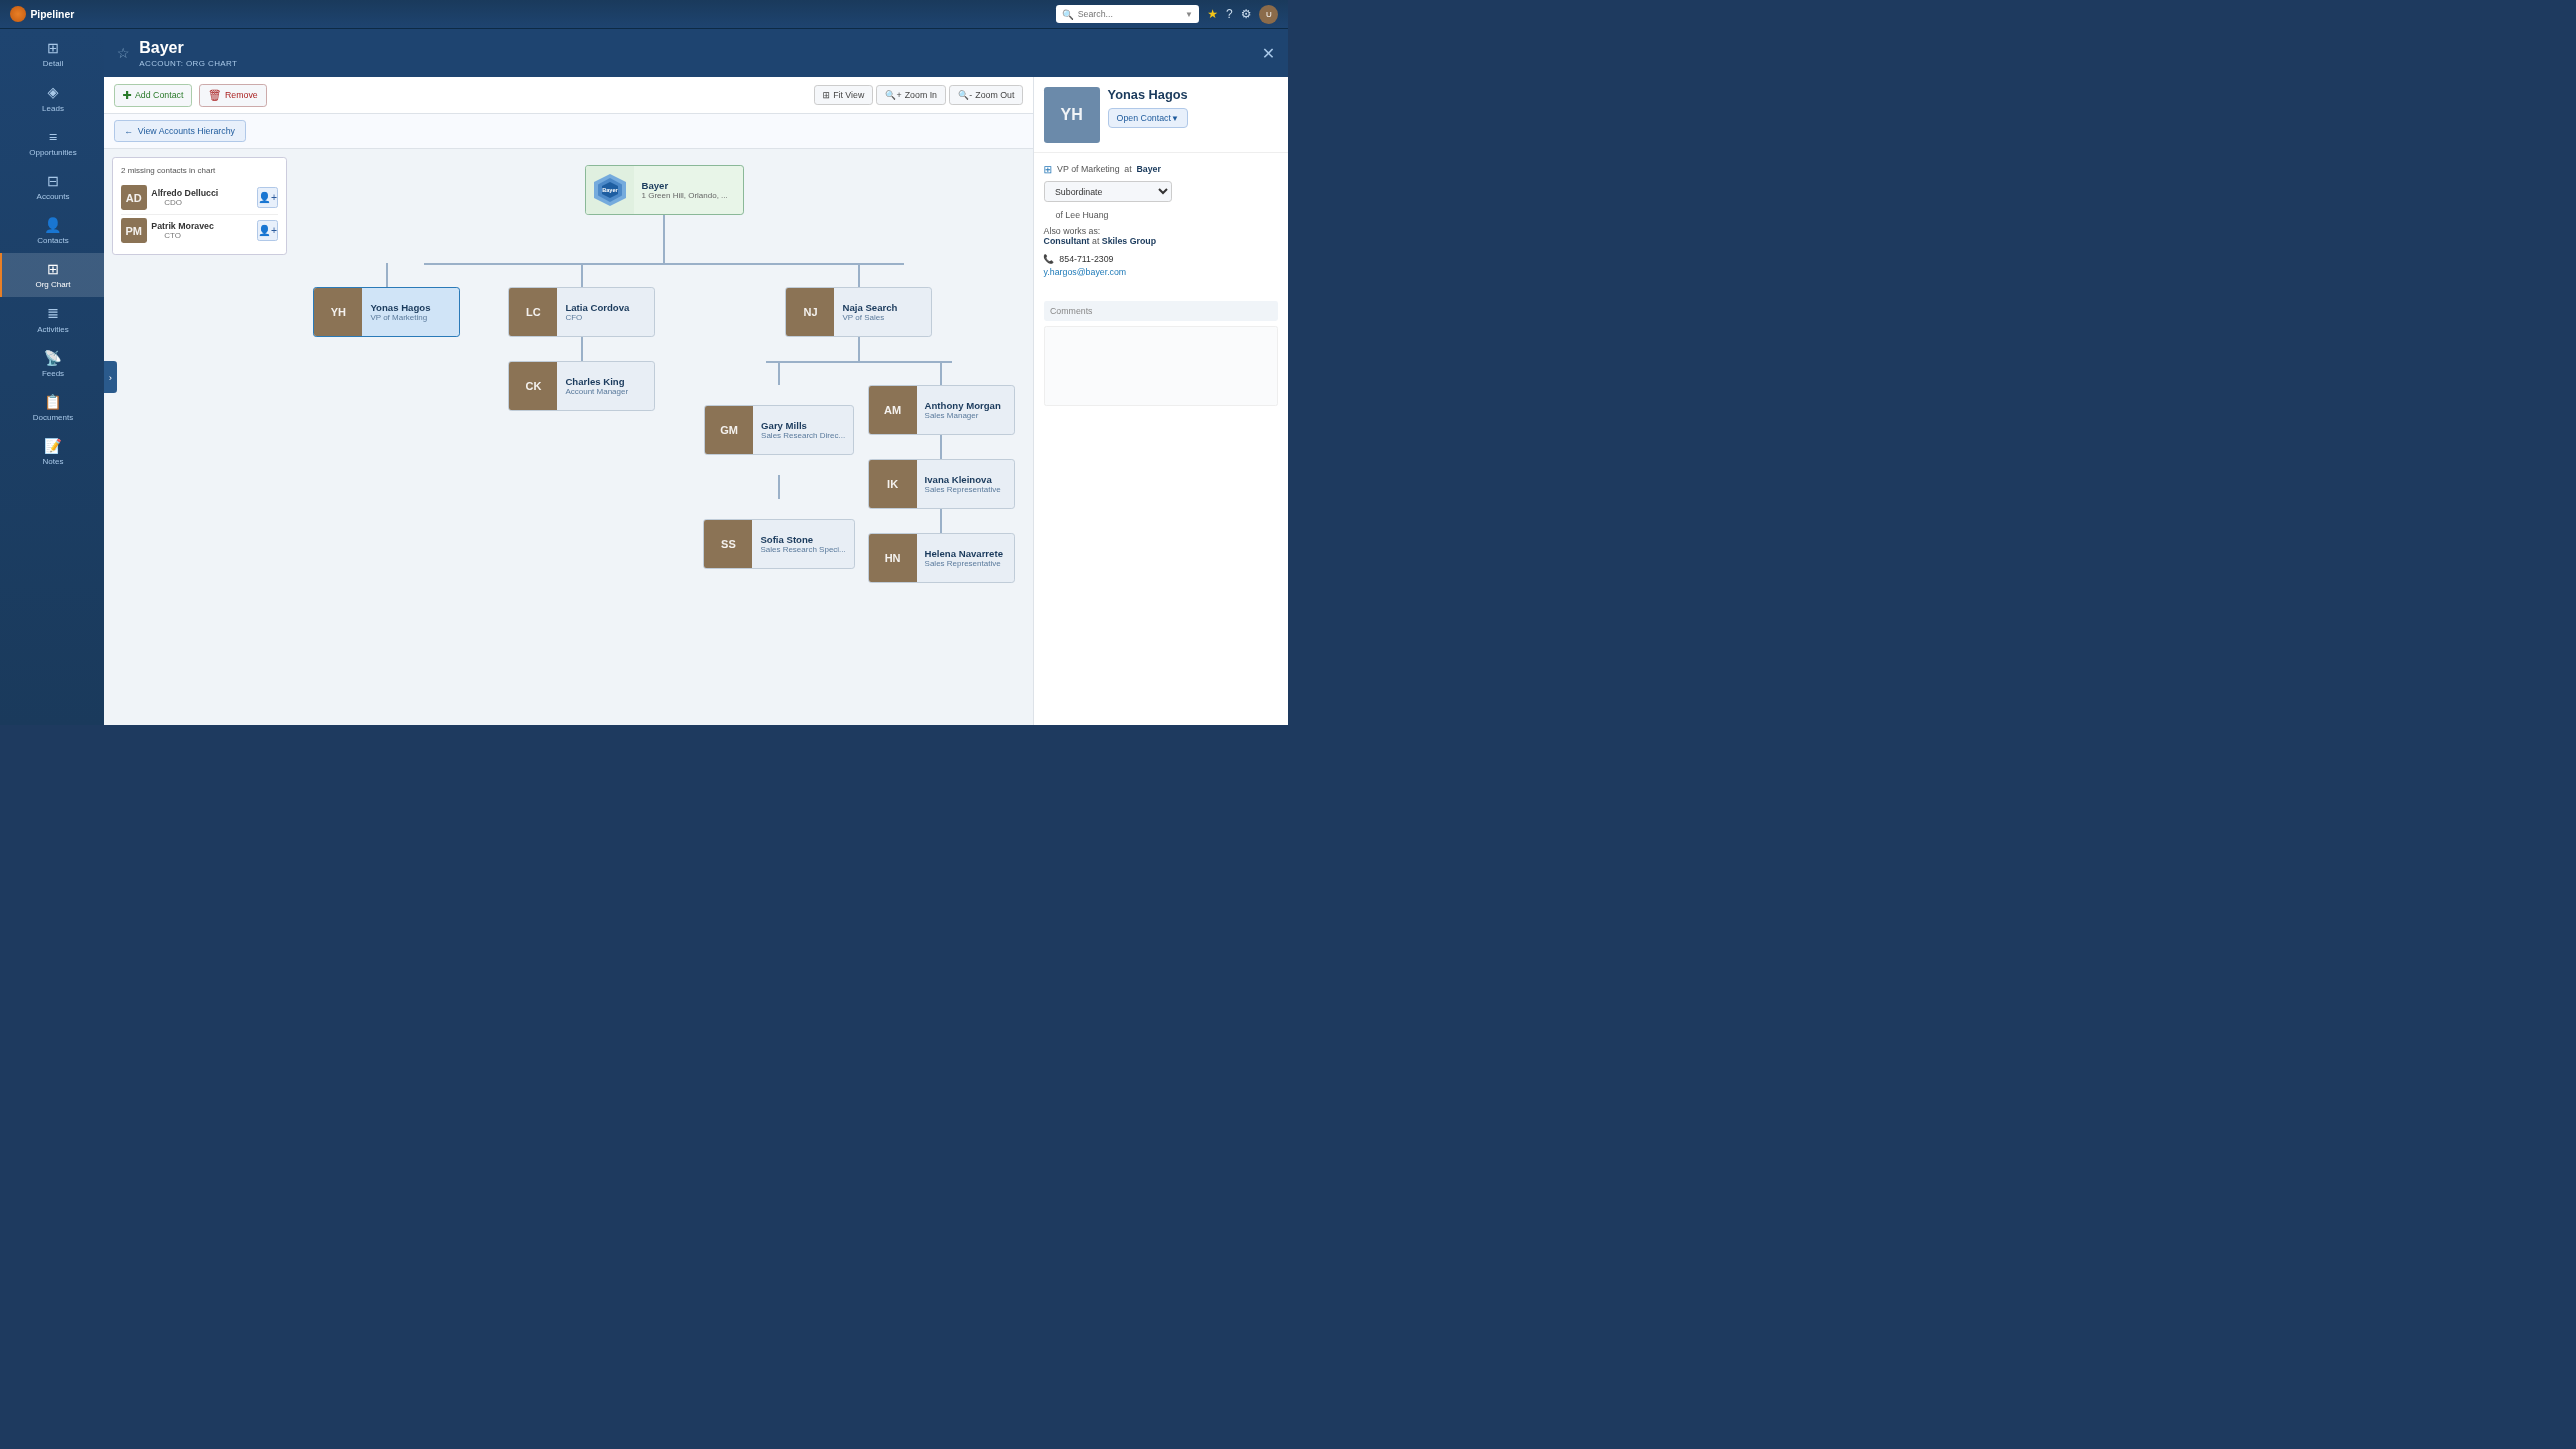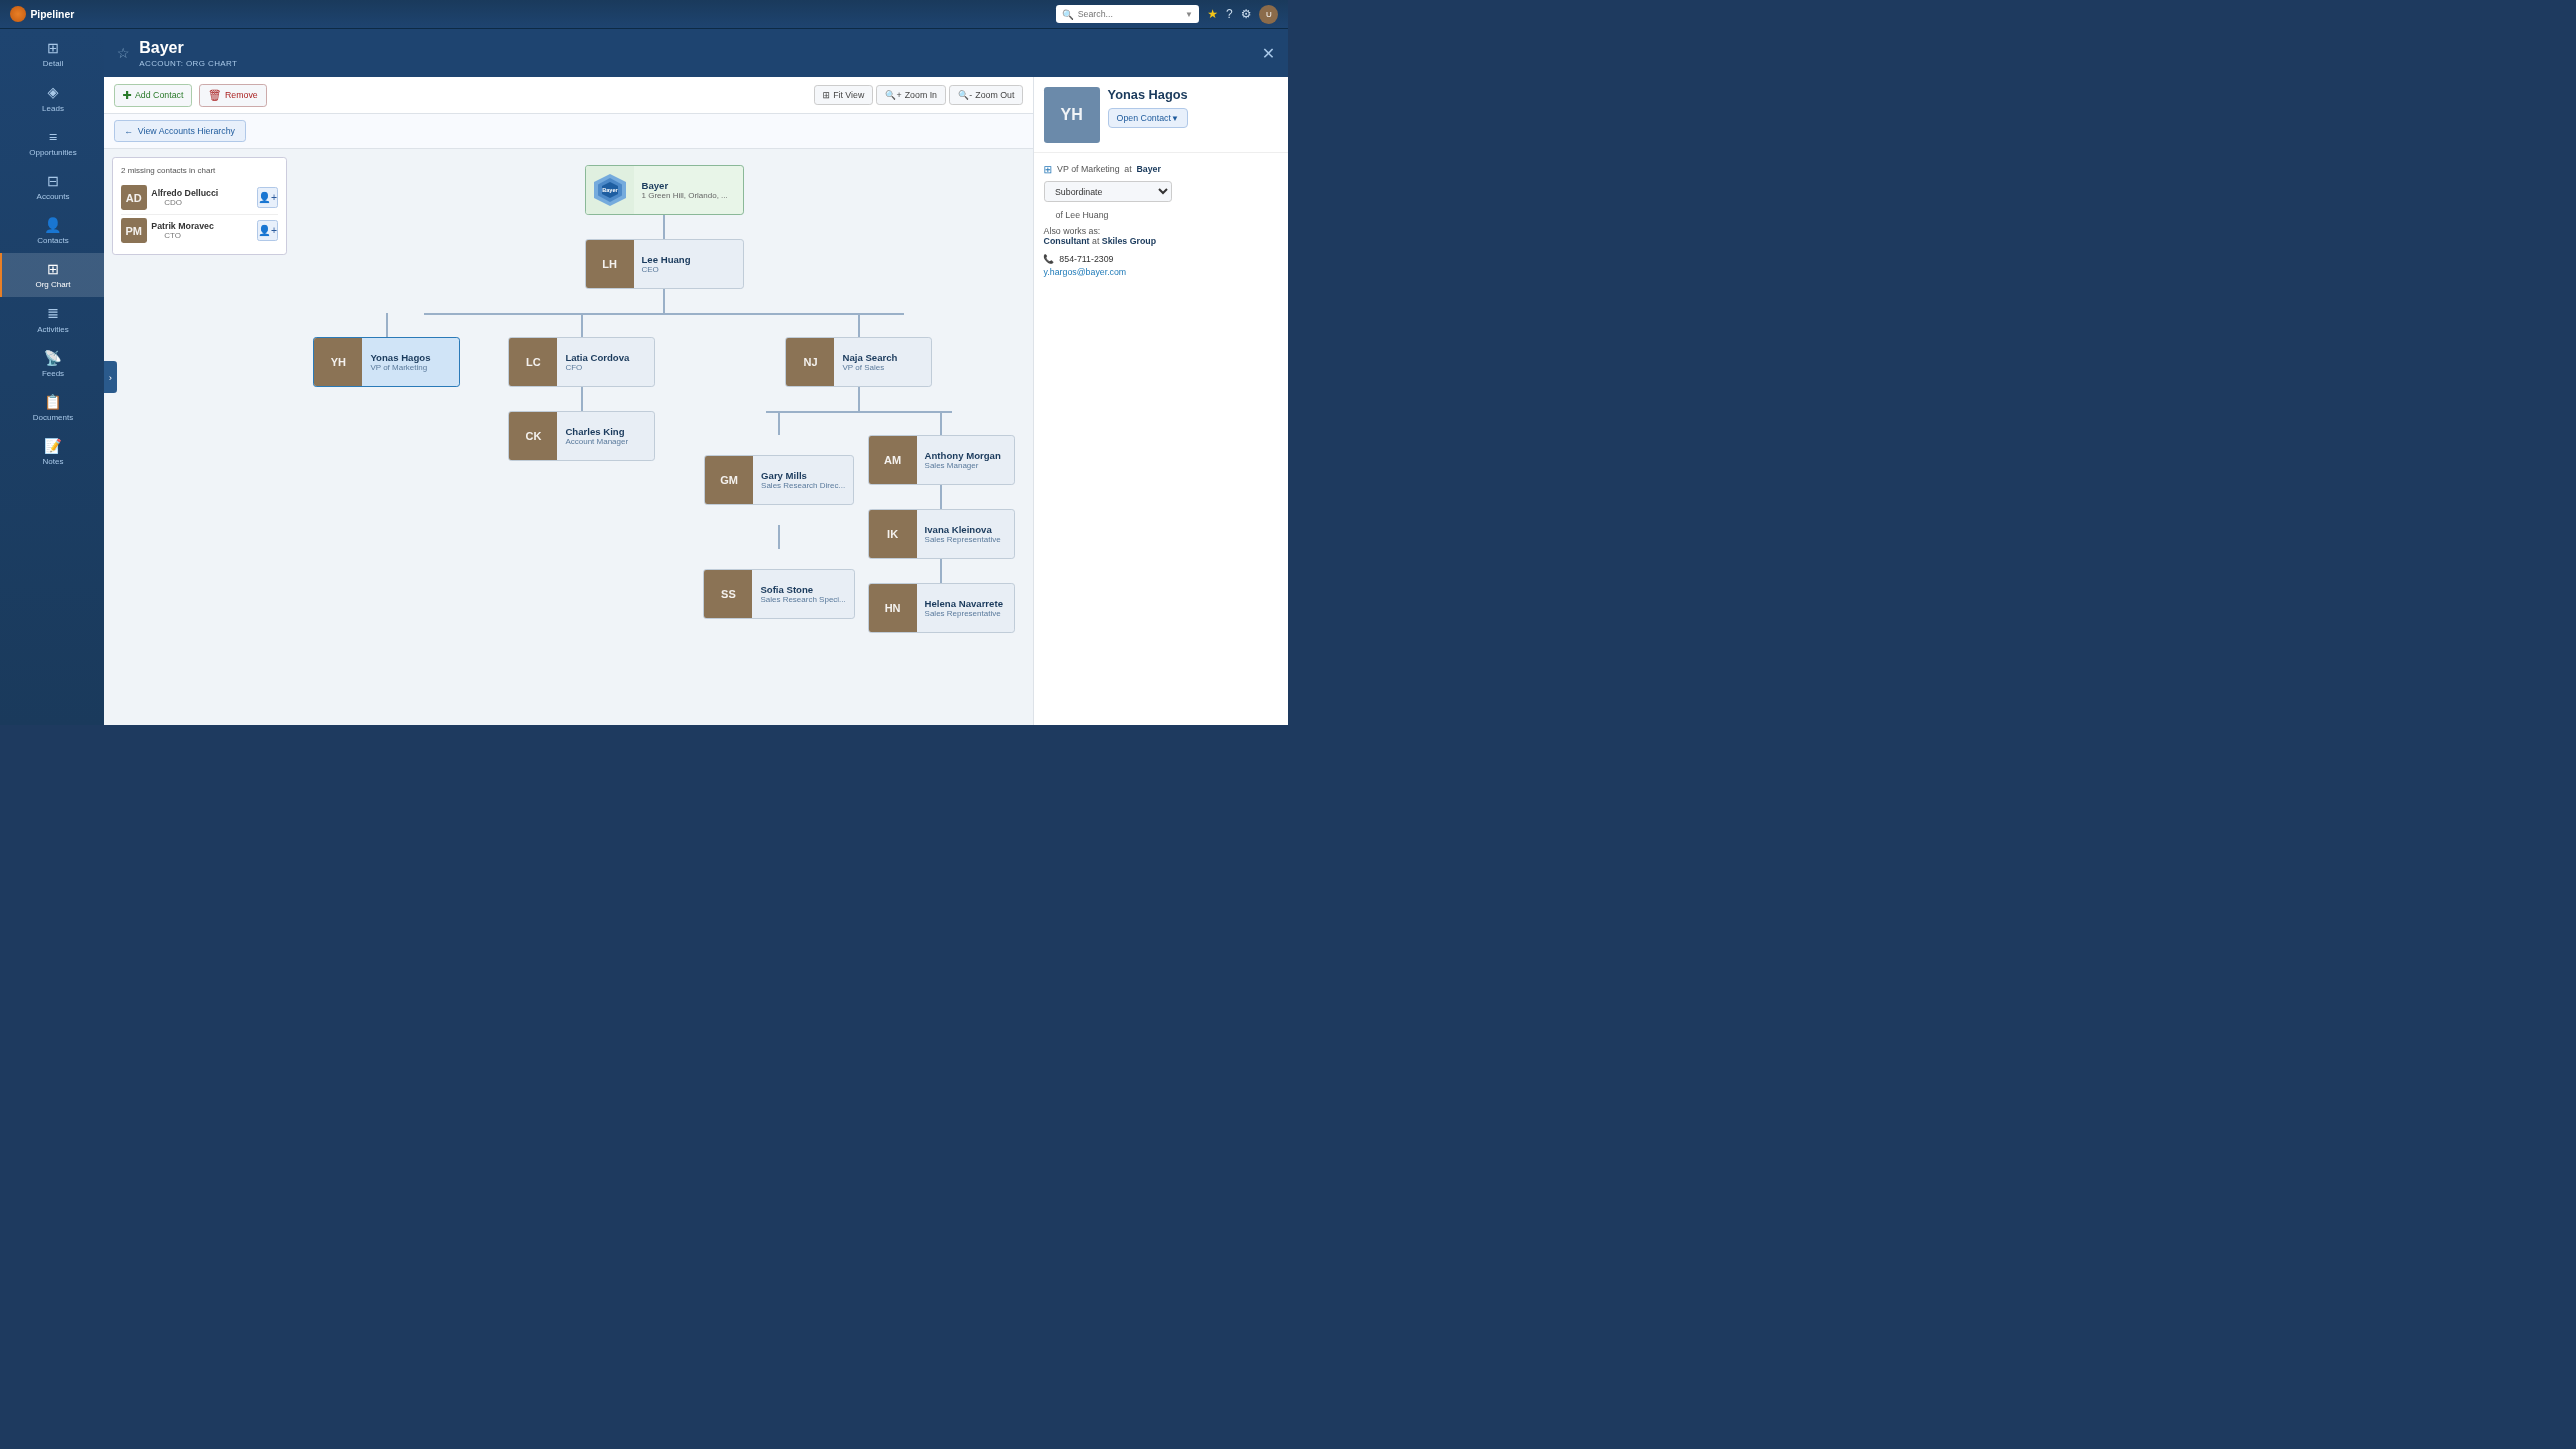--- a/index.html
+++ b/index.html
@@ -429,31 +429,20 @@
                 </div>
                 <div class="node-info">
                   <div class="node-name">Bayer</div>
                   <div class="node-role" style="font-size:8px;color:#666;">1 Green Hill, Orlando, ...</div>
                 </div>
               </div>
             </div>
 
             <div class="v-line" style="height:24px;"></div>
 
-            <div style="display:flex;justify-content:center;">
-              <div class="org-node" style="min-width:159px;">
-                <div class="node-avatar av4">
-                    <span class="av-initials">LH</span>
-                  </div>
-                <div class="node-info">
-                  <div class="node-name">Lee Huang</div>
-                  <div class="node-role">CEO</div>
-                </div>
-              </div>
-            </div>
 
             <div class="v-line" style="height:24px;"></div>
 
             <div style="position:relative;display:flex;justify-content:center;">
               <div style="position:absolute;top:0;left:calc(16%);right:calc(16%);height:1.6px;background:#9ab0c8;"></div>
             </div>
 
             <div style="display:flex;justify-content:center;gap:48px;margin-top:0;">
 
               <div style="display:flex;flex-direction:column;align-items:center;">
@@ -619,18 +608,22 @@
             <strong>Skiles Group</strong>
           </div>
 
           <div class="contact-phone">
             <span>📞</span>
             <span>854-711-2309</span>
           </div>
           <a class="contact-email" href="#">y.hargos@bayer.com</a>
         </div>
 
+        <div class="comments-section">
+          <h4 style="background:#f0f4f8;padding:4.8px 6.4px;border-radius:2.4px;color:#888;font-weight:500;">Comments</h4>
+          <div style="min-height:80px;background:#fafbfc;border:0.8px solid #eee;border-radius:2.4px;margin-top:3.2px;padding:4.8px;"></div>
+        </div>
       </div>
 
     </div>
   </div>
 </div>
 
 
 </body></html>

